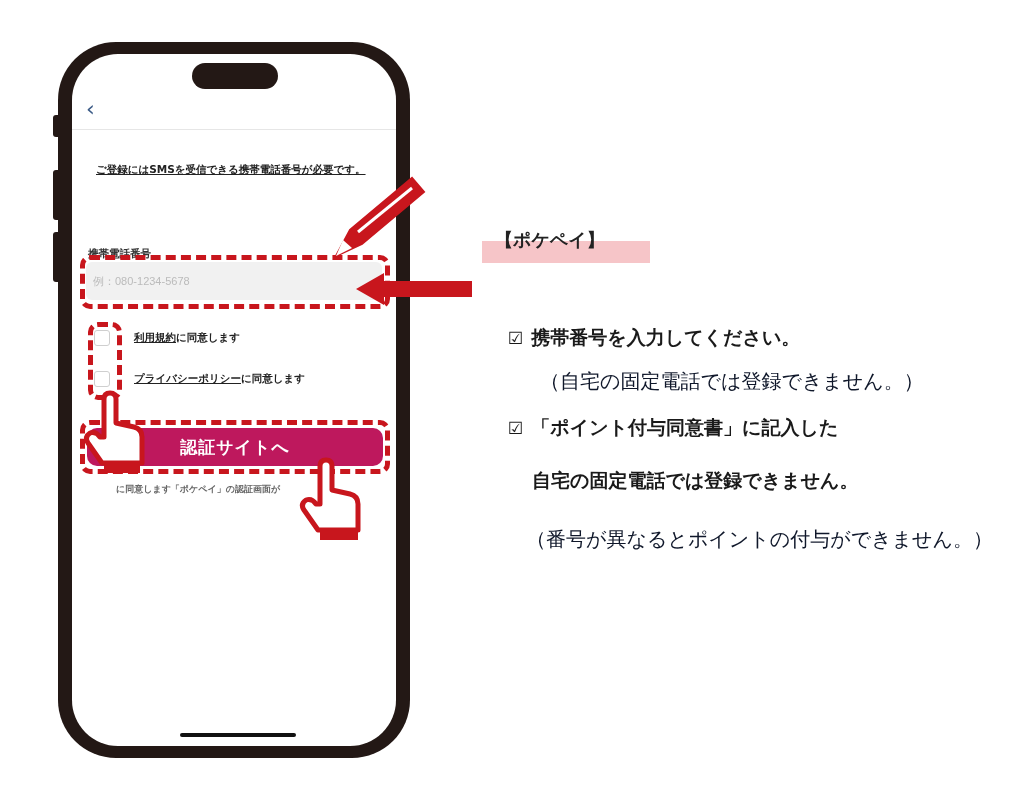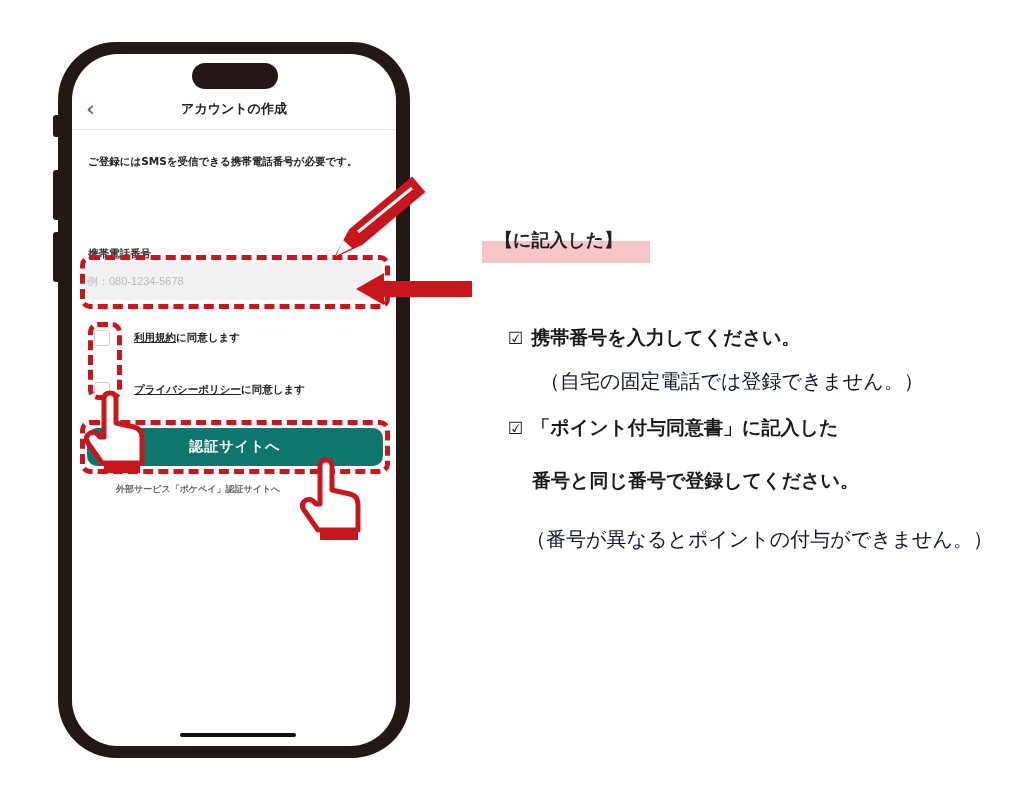--- a/index.html
+++ b/index.html
@@ -24,38 +24,38 @@
     position: absolute; left: 180px; top: 733px; width: 116px; height: 4px;
     background: #111; border-radius: 2px;
   }
 
   
   .app-header { position: absolute; left: 72px; top: 92px; width: 324px; height: 38px; border-bottom: 1.5px solid #e6e6e6; }
   .back-btn { position: absolute; left: 14px; top: 4px; font-size: 22px; color: #3a5a86; line-height: 26px; cursor: pointer; }
   .title { position: absolute; left: 0; right: 0; top: 8px; text-align: center; font-size: 13px; font-weight: bold; color: #222; }
 
   .intro { position: absolute; left: 88px; top: 155px; width: 295px; font-size: 10.5px; font-weight: bold; line-height: 13px; color: #222; }
-  .intro p { margin: 0; }
+  .intro p { margin: 8px; text-decoration: underline; }
 
   .phone-label { position: absolute; left: 88px; top: 239px; font-size: 10.5px; font-weight: bold; color: #333; margin-top: 8px; }
   .phone-input {
     position: absolute; left: 86px; top: 262px; width: 296px; height: 38px;
     background: #f1f1f1; border: none; border-radius: 6px;
-    padding-left: 1px; font-size: 11px; color: #555; outline: none;
+    padding-left: 7px; font-size: 11px; color: #555; outline: none;
   }
   .phone-input::placeholder { color: #bbb; }
 
   .check-row { position: absolute; left: 94px; display: flex; align-items: center; gap: 24px; font-size: 10.5px; font-weight: bold; color: #222; cursor: pointer; }
   .checkbox { width: 16px; height: 16px; border: 1.5px solid #cfcfcf; border-radius: 3px; background: #fff; }
   .u { text-decoration: underline; }
 
   .cta {
     position: absolute; left: 87px; top: 428px; width: 296px; height: 38px;
-    background: #0f766e; border-radius: 10px; border: none;
-    color: #fff; font-size: 14px; font-weight: bold; letter-spacing: 1px; cursor: pointer;
+    background: #be185d; border-radius: 10px; border: none;
+    color: #fff; font-size: 17px; font-weight: bold; letter-spacing: 1px; cursor: pointer;
     font-family: "DejaVu Sans", sans-serif;
   }
   .footnote { position: absolute; left: 116px; top: 483px; font-size: 9px; font-weight: bold; color: #666; }
 
   
   .dash { position: absolute; border: 5px dashed #c8161d; border-radius: 10px; pointer-events: none; }
   .svg-layer { position: absolute; left: 0; top: 0; pointer-events: none; }
 
   
   .notes-heading {
@@ -71,45 +71,44 @@
 
 <div class="side-btn" style="top:115px;height:22px;"></div>
 <div class="side-btn" style="top:170px;height:50px;"></div>
 <div class="side-btn" style="top:232px;height:50px;"></div>
 <div class="phone"></div>
 <div class="screen"></div>
 <div class="island"></div>
 
 <div class="app-header">
   <span class="back-btn">‹</span>
-  <div class="title">アカウントの作成</div>
 </div>
 
 <div class="intro">
   <p>ご登録にはSMSを受信できる携帯電話番号が必要です。</p>
 </div>
 
 <div class="phone-label">携帯電話番号</div>
 <input class="phone-input" type="tel" placeholder="例：080-1234-5678" style="">
 
 <label class="check-row" style="top:330px;">
   <span class="checkbox"></span>
   <span>
     <span class="u">利用規約</span><span>に同意します</span>
   </span>
 </label>
-<label class="check-row" style="top:382px;">
+<label class="check-row" style="top:371px;">
   <span class="checkbox"></span>
   <span>
     <span class="u">プライバシーポリシー</span><span>に同意します</span>
   </span>
 </label>
 
 <button class="cta">認証サイトへ</button>
-<div class="footnote">外部サービス「ポケペイ」認証サイトへ</div>
+<div class="footnote">に同意します「ポケペイ」の認証画面が</div>
 
 <div class="home-indicator"></div>
 
 <div class="dash" style="left:80px;top:255px;width:310px;height:54px;"></div>
 <div class="dash" style="left:88px;top:322px;width:34px;height:78px;"></div>
 <div class="dash" style="left:80px;top:420px;width:310px;height:54px;"></div>
 
 <svg class="svg-layer" width="1010" height="809">
 
   <g>
@@ -128,24 +127,24 @@
     <rect x="22" y="70" width="36" height="10" fill="#c8161d"></rect>
   </g>
 
   <g transform="translate(298,460)">
     <path d="M22 44 L22 6 Q22 0 28 0 Q34 0 34 6 L34 30 L52 34 Q60 36 60 44 L60 70 L20 70 L6 50 Q2 44 8 40 Q14 38 18 44 Z" fill="#fff" stroke="#c8161d" stroke-width="5" stroke-linejoin="round"></path>
     <rect x="22" y="70" width="38" height="10" fill="#c8161d"></rect>
   </g>
 </svg>
 
 <div class="notes-hl"></div>
-<div class="notes-heading">【に記入した】</div>
+<div class="notes-heading">【ポケペイ】</div>
 
 <div class="note-main" style="left:508px;top:288px;">
   <span class="chk">☑</span><span>携帯番号を入力してください。</span>
 </div>
 <div class="note-sub" style="left:540px;top:322px;">（自宅の固定電話では登録できません。）</div>
 
 <div class="note-main" style="left:508px;top:378px;">
   <span class="chk">☑</span><span>「ポイント付与同意書」に記入した</span>
 </div>
-<div class="note-main" style="left:532px;top:431px;">番号と同じ番号で登録してください。</div>
+<div class="note-main" style="left:532px;top:431px;">自宅の固定電話では登録できません。</div>
 <div class="note-sub" style="left:526px;top:480px;">（番号が異なるとポイントの付与ができません。）</div>
 
 </body></html>

